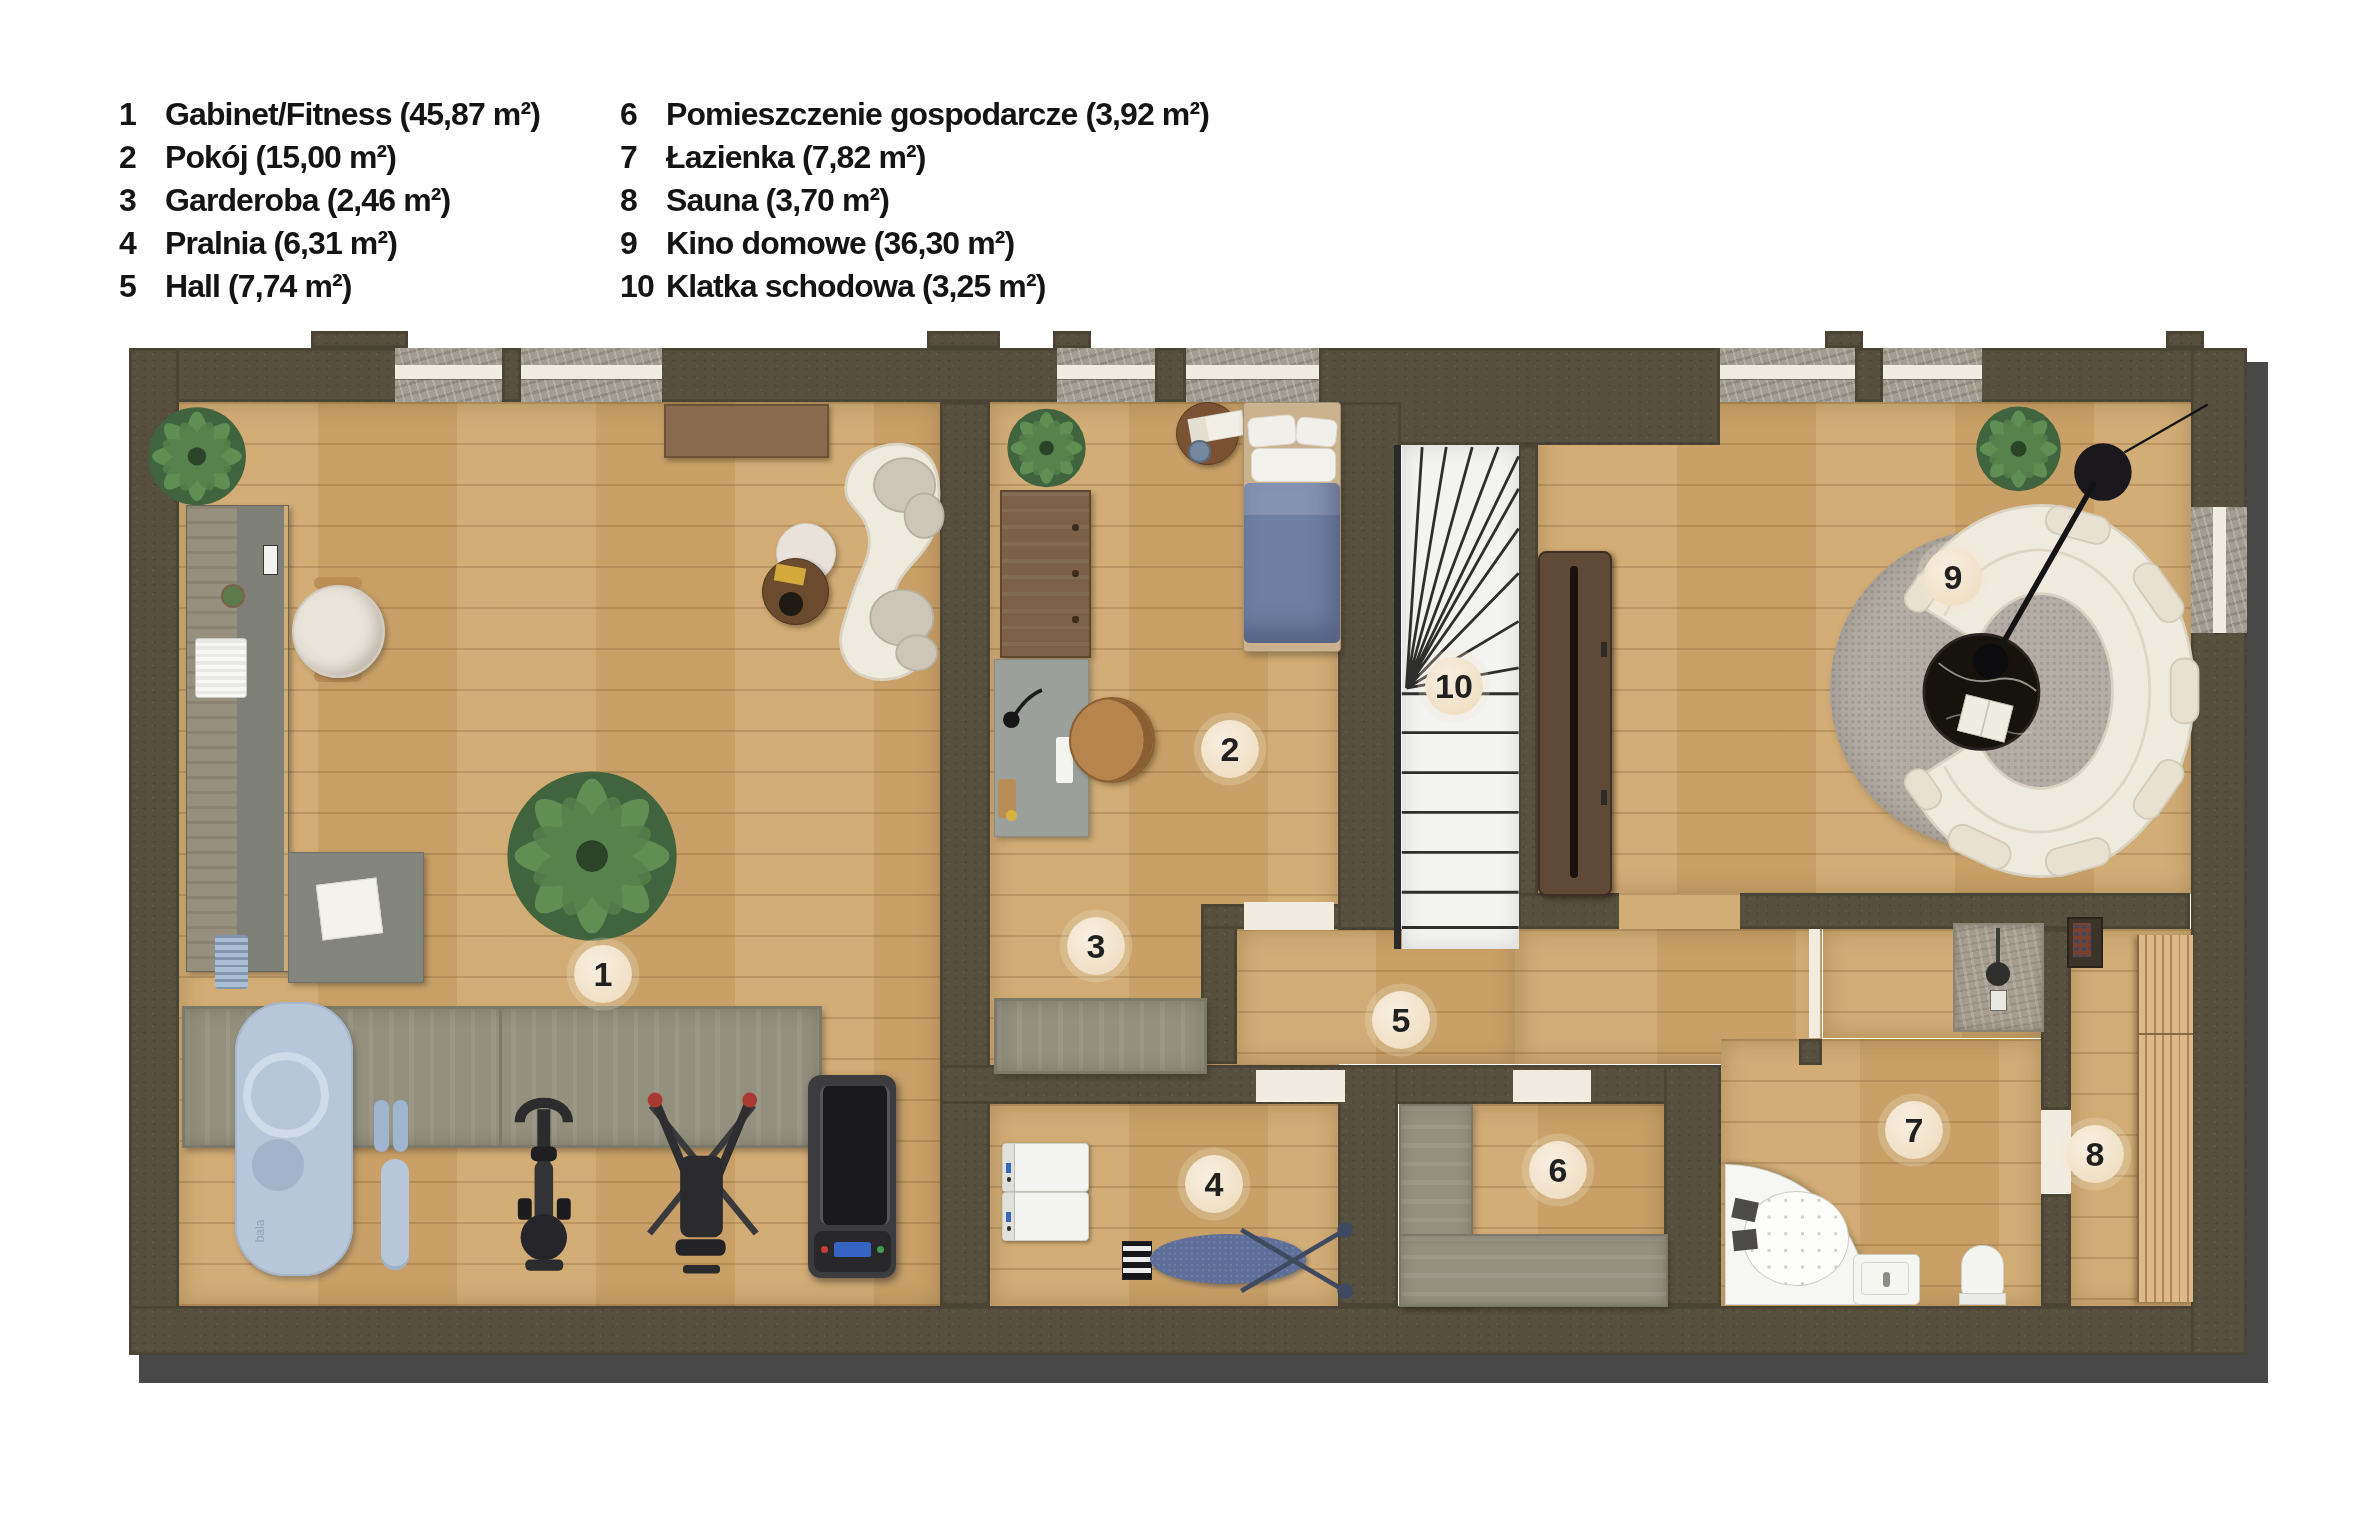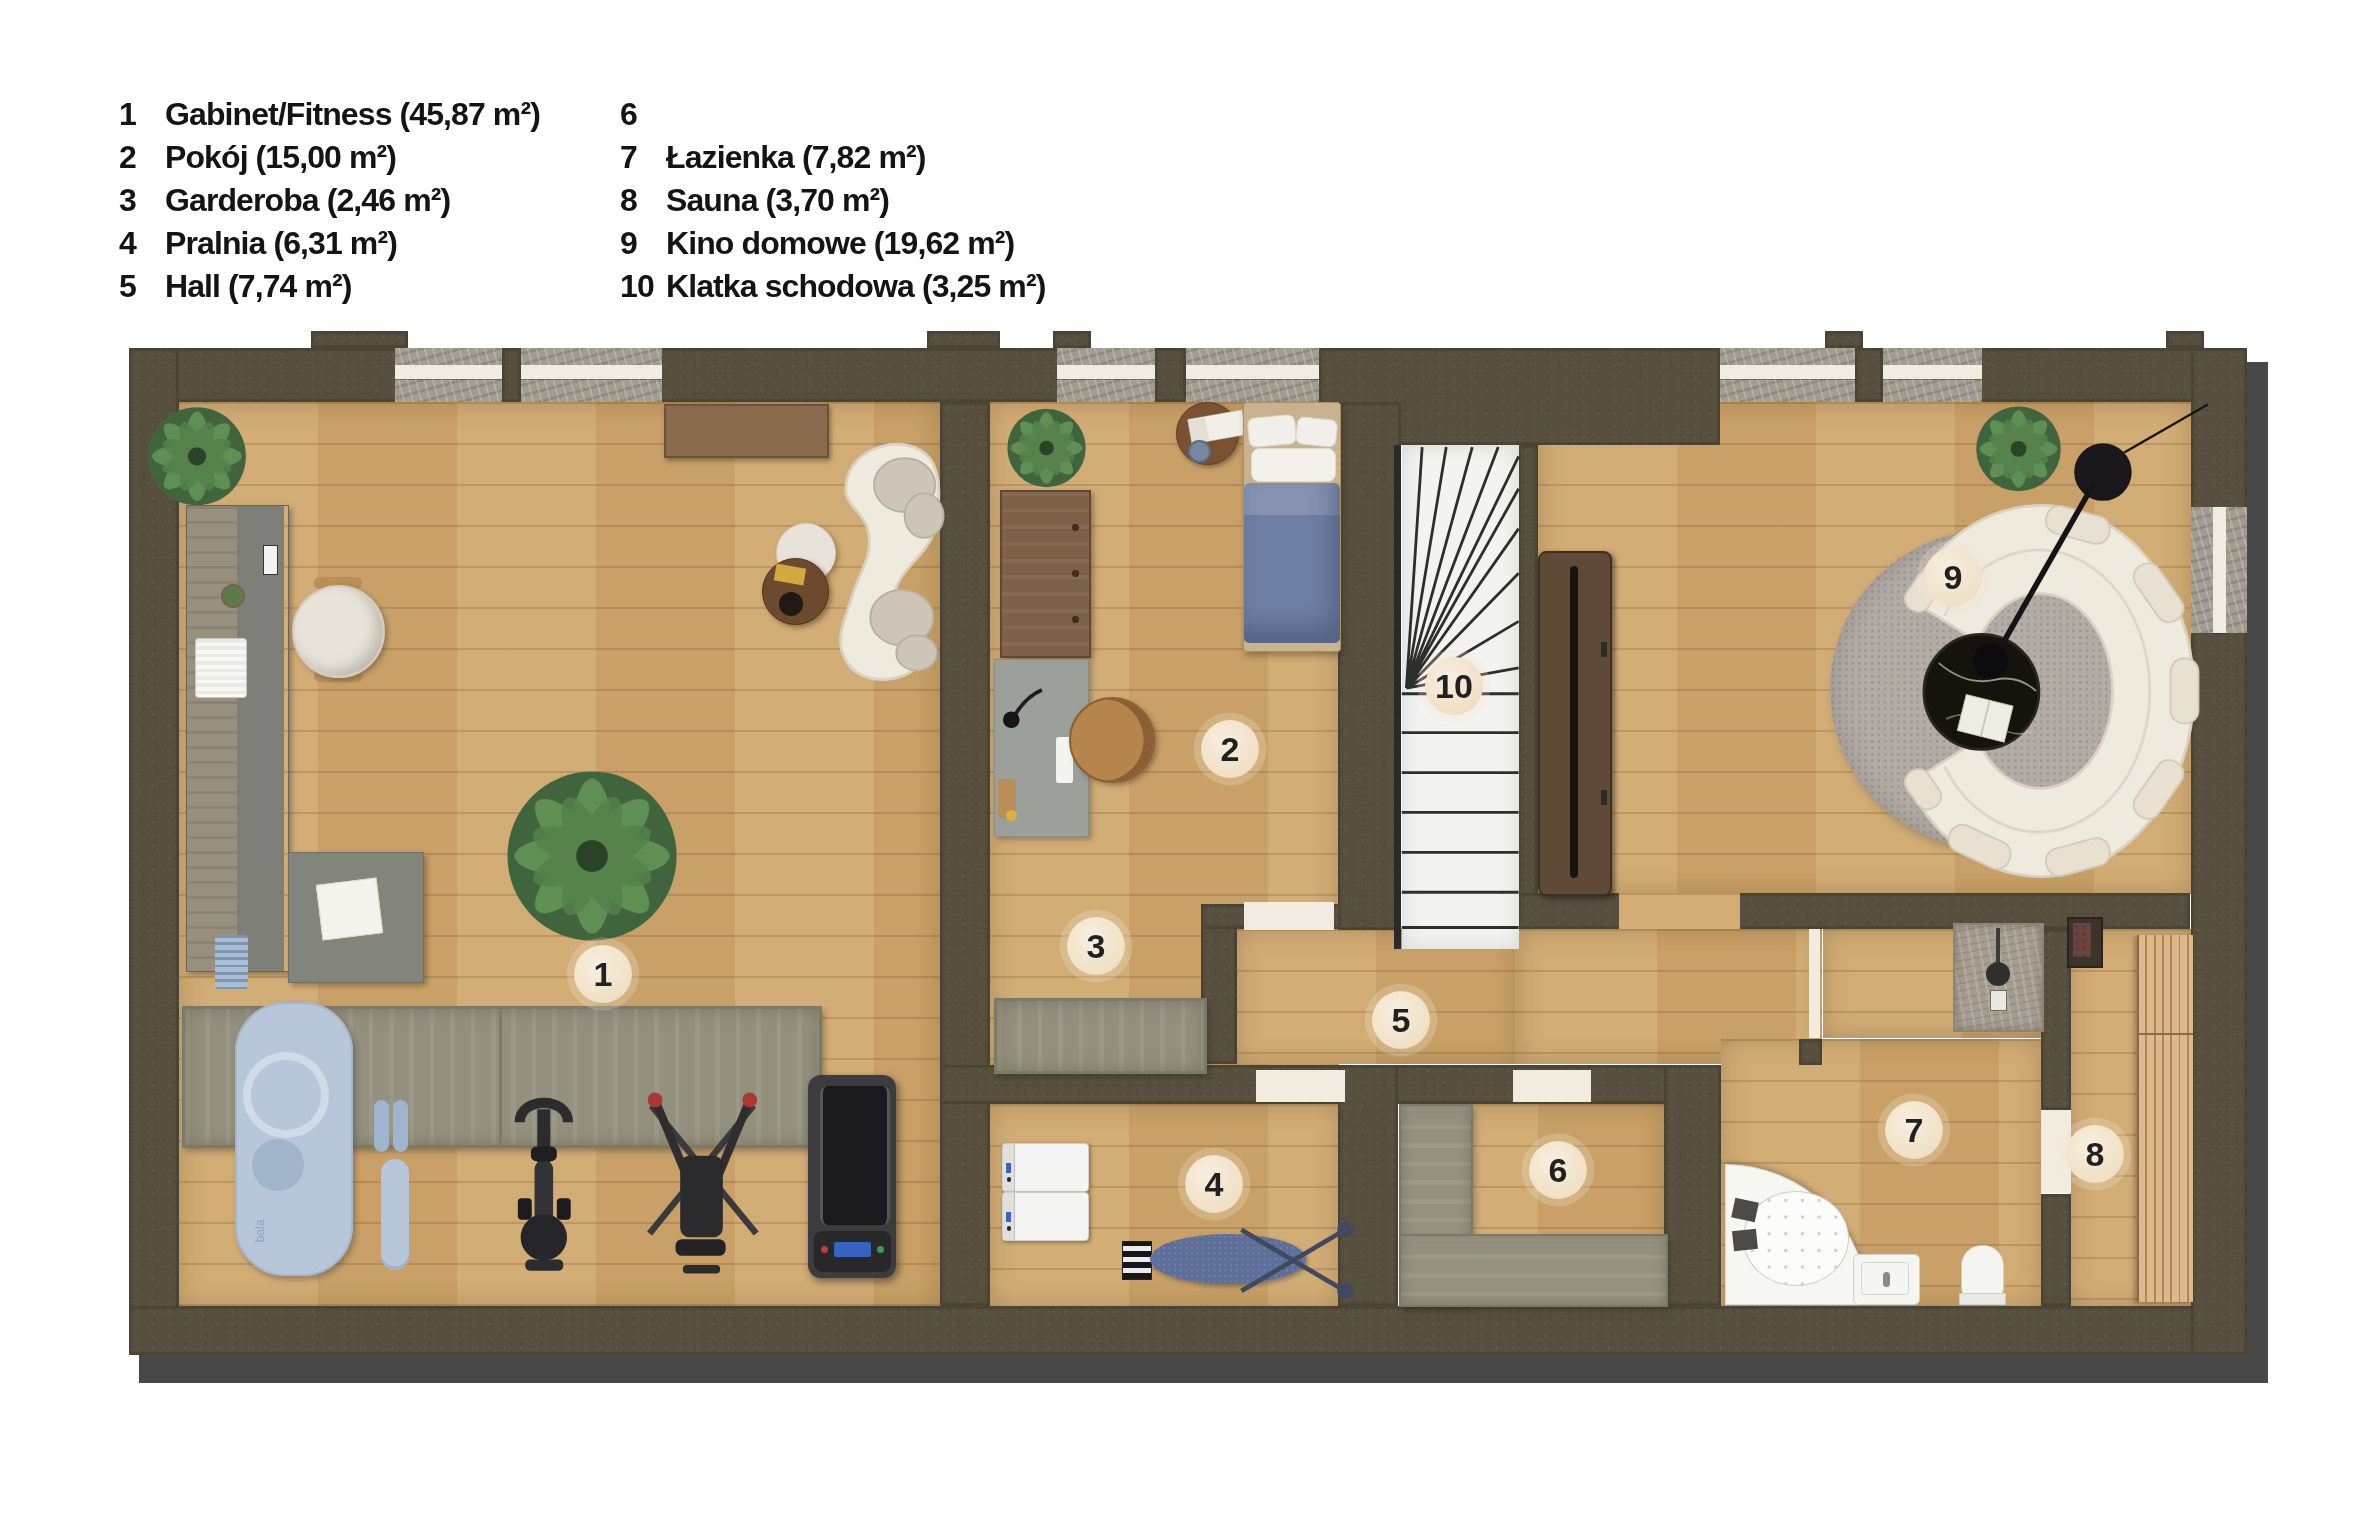--- a/index.html
+++ b/index.html
@@ -67,32 +67,33 @@
       <span class="legend-label">Pralnia (6,31 m²)</span>
     </div>
   <div class="legend-row">
       <span class="legend-num">5</span>
       <span class="legend-label">Hall (7,74 m²)</span>
     </div>
 </div>
 <div class="legend-col" style="left:620px;">
   <div class="legend-row">
       <span class="legend-num">6</span>
+      <span class="legend-label">Pomieszczenie gospodarcze (3,92 m²)</span>
     </div>
   <div class="legend-row">
       <span class="legend-num">7</span>
       <span class="legend-label">Łazienka (7,82 m²)</span>
     </div>
   <div class="legend-row">
       <span class="legend-num">8</span>
       <span class="legend-label">Sauna (3,70 m²)</span>
     </div>
   <div class="legend-row">
       <span class="legend-num">9</span>
-      <span class="legend-label">Kino domowe (19,62 m²)</span>
+      <span class="legend-label">Kino domowe (36,30 m²)</span>
     </div>
   <div class="legend-row">
       <span class="legend-num">10</span>
       <span class="legend-label">Klatka schodowa (3,25 m²)</span>
     </div>
 </div>
 
 <div class="abs" style="left:0;top:0;width:2375px;height:1535px;">
 
   <div class="shadowstrip" style="left:139px;top:1355px;width:2129px;height:28px;"></div>

